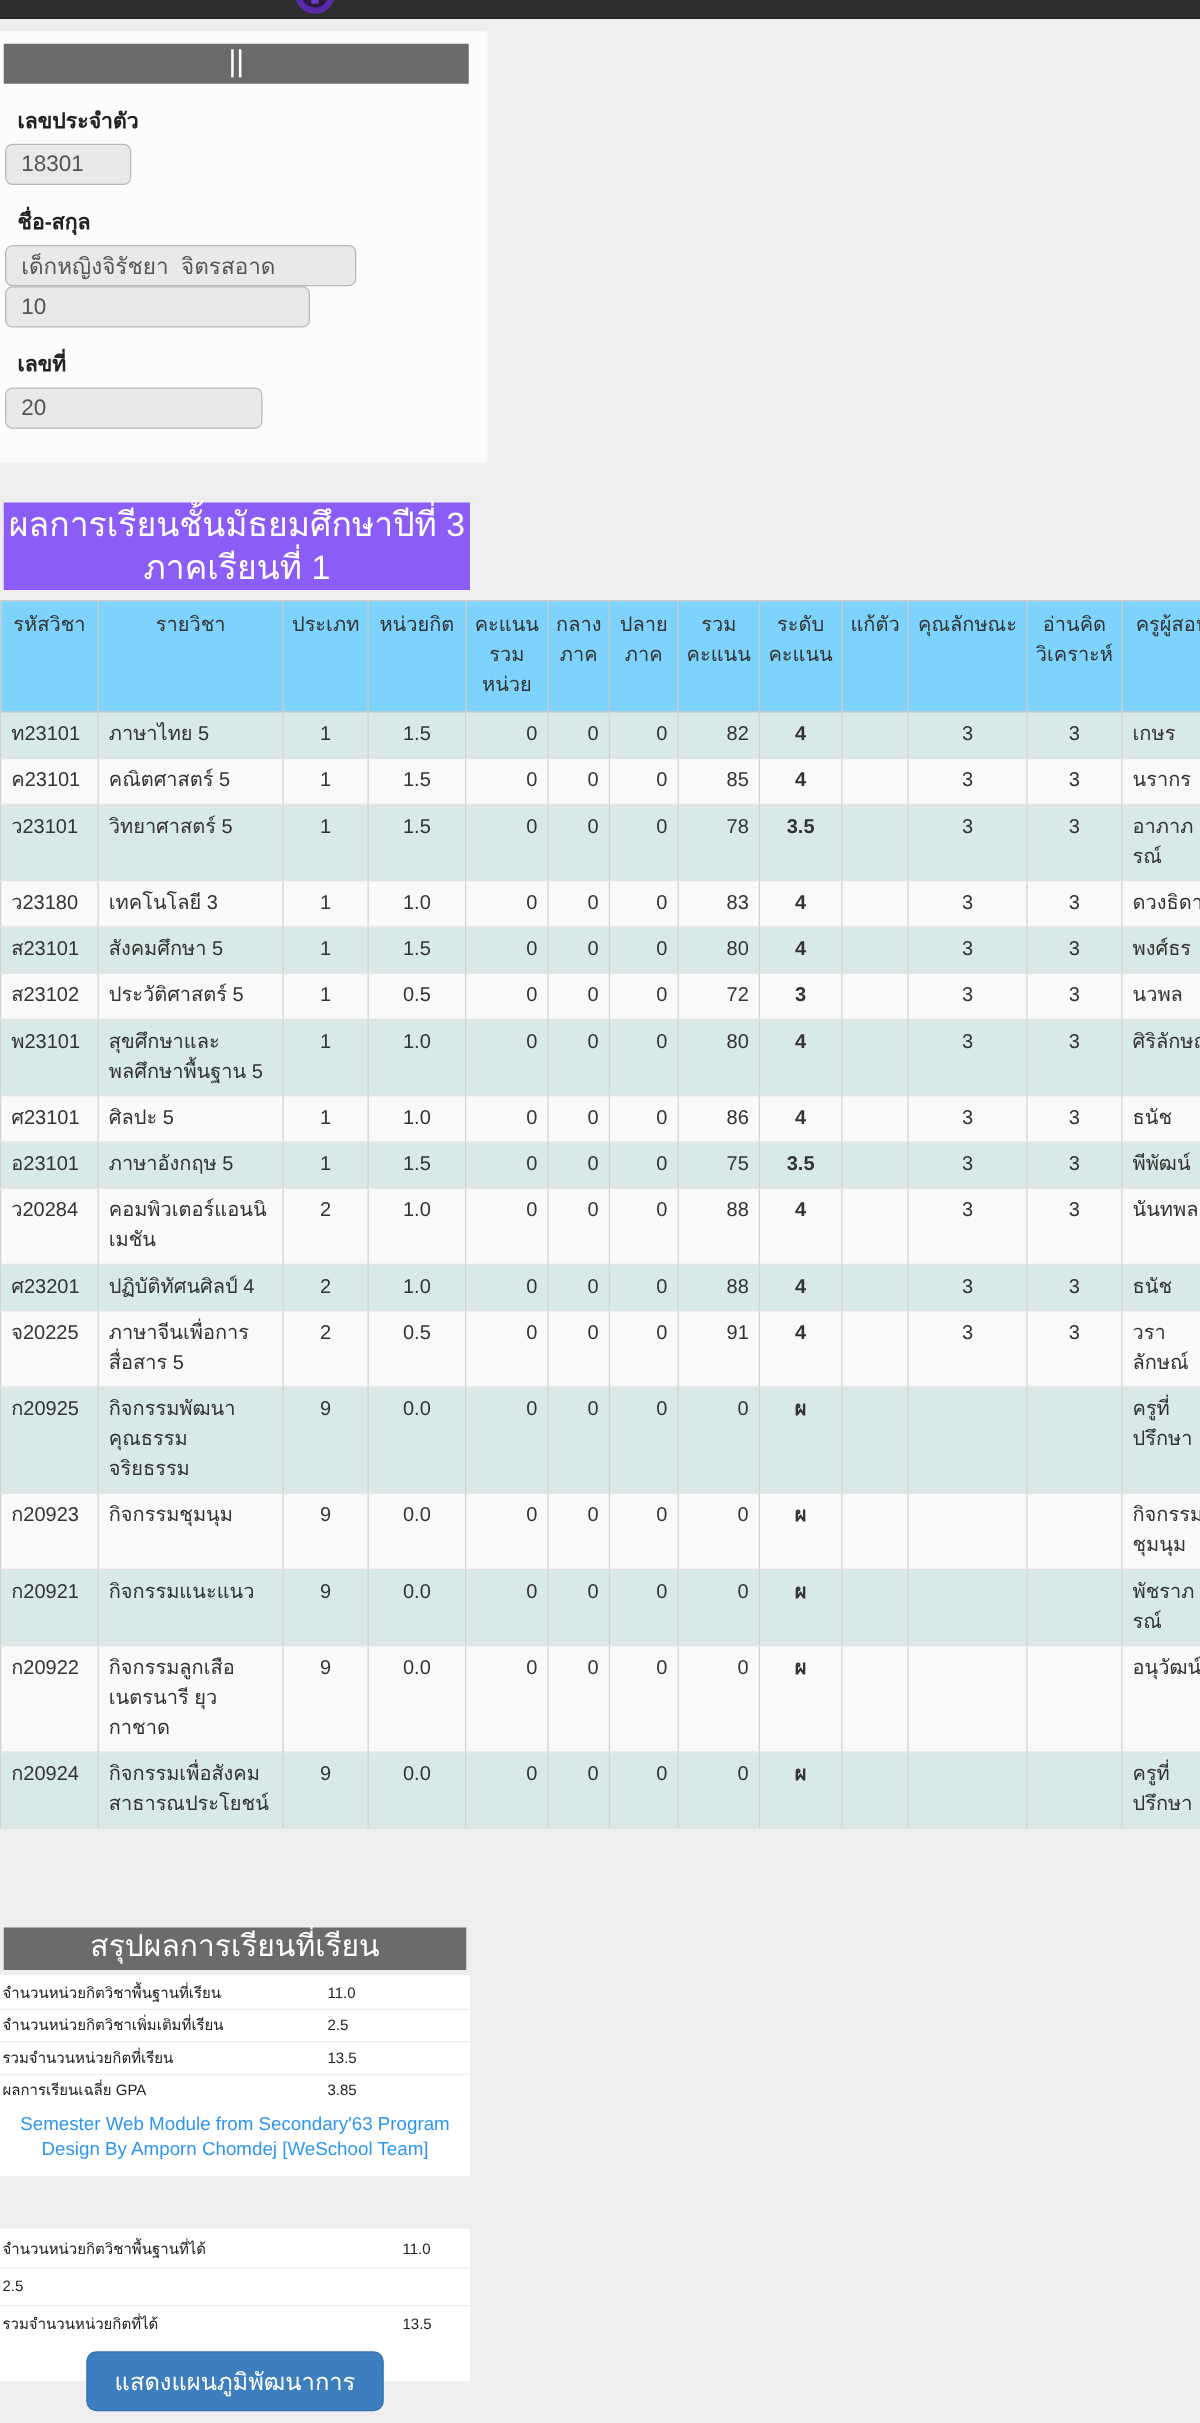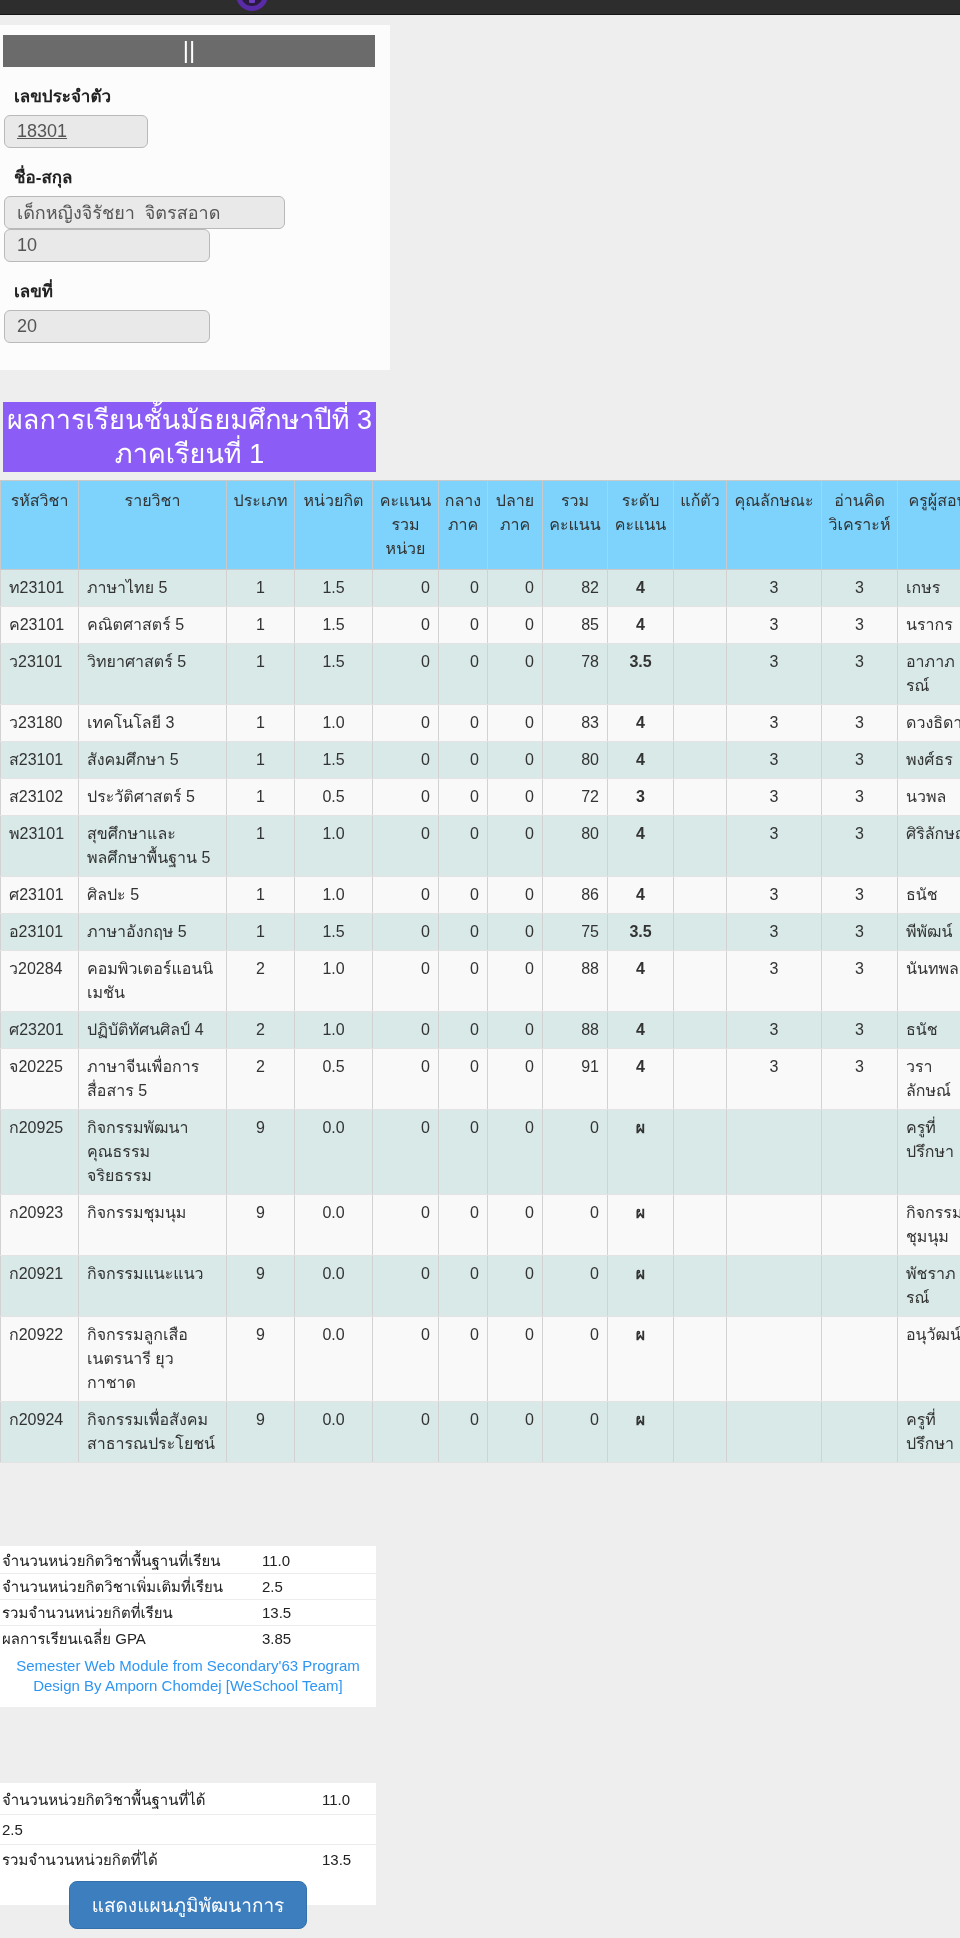--- a/index.html
+++ b/index.html
@@ -14,21 +14,21 @@
   .logo-inner { position:absolute; left:8px; top:12px; width:6px; height:7px; background:#6d3fc0; border-radius:1px; }
 
   
   .card { position:absolute; top:25px; left:0; width:390px; height:345px; background:#fcfcfc; }
   .card-band { margin:10px 15px 0 3px; height:32px; background:#6b6b6b; color:#fff;
                font-size:24px; line-height:30px; text-align:center; }
   .field-label { font-size:17px; font-weight:bold; color:#222; margin:15px 0 6px 14px; }
   .field-input { display:block; margin-left:4px; background:#e9e9e9; border:1px solid #b9b9b9;
                  border-radius:6px; font-size:18px; color:#555; padding:4px 12px; height:33px;
                  font-family:inherit; }
-  .w1 { width:144px;text-decoration:underline; } .w2 { width:281px; } .w3 { width:206px; } .w4 { width:206px; }
+  .w1 { width:101px; } .w2 { width:281px; } .w3 { width:244px; } .w4 { width:206px; }
 
   
   .section-band { position:absolute; top:402px; left:3px; width:373px; height:70px; background:#8b5cf6;
                   color:#fff; font-size:27px; line-height:34px; text-align:center; padding:1px 2px; }
 
   table.grades { position:absolute; top:480px; left:0; width:978px; border-collapse:collapse; table-layout:fixed; }
   table.grades th { background:#7dd3fc; font-weight:normal; color:#333; text-align:center; vertical-align:top;
                     font-size:16px; line-height:24px; padding:8px 2px;
                     border:1px solid #c9c9c9; }
   table.grades td { color:#333; vertical-align:top; font-size:16px; line-height:24px; padding:6px 8px;
@@ -39,21 +39,21 @@
   td.al-left { text-align:left; } td.al-center { text-align:center; } td.al-right { text-align:right; }
   td.bold { font-weight:bold; }
 
   
   .sum-section { position:absolute; left:0; width:376px; }
   #summary-taken { top:1542px; }
   #summary-earned { top:1779px; }
   .sum-band { margin-left:3px; width:370px; height:34px; background:#6b6b6b; color:#fff;
               font-size:24px; line-height:32px; text-align:center; }
   .sum-body { background:#fff; margin-top:4px; padding:2px 0; }
-  .sum-row { display:flex; padding:1px 2px; font-size:15px; line-height:23px; color:#222; }
+  .sum-row { display:flex; padding:1px 2px; font-size:12px; line-height:23px; color:#222; }
   .sum-row + .sum-row { border-top:1px solid #ececec; }
   .s1 .sum-label { width:260px; } .s1 .sum-value { flex:1; }
   .s2 .sum-label { width:320px; } .s2 .sum-value { flex:1; }
   .s2 .sum-row { line-height:27px; }
   .s2 .sum-body { height:122px; }
   .credit-link { color:#2e96f2; text-align:center; font-size:15px; line-height:20px; padding:5px 12px 9px; }
 
   .dev-chart-button { display:block; margin:7px auto 0; background:#3d7ebf; border:1px solid #3471aa;
                       border-radius:8px; color:#fff; font-size:19px; padding:8px 22px; font-family:inherit; }
 </style>
@@ -371,20 +371,21 @@
           <td class="al-center bold">ผ</td>
           <td class="al-center"></td>
           <td class="al-center"></td>
           <td class="al-center"></td>
           <td class="al-left">ครูที่ปรึกษา</td>
         </tr>
       </tbody>
   </table>
 
   <div id="summary-taken" class="sum-section s1">
+    <div class="sum-band">สรุปผลการเรียนที่เรียน</div>
     <div class="sum-body">
         <div class="sum-row">
           <span class="sum-label">จำนวนหน่วยกิตวิชาพื้นฐานที่เรียน</span>
           <span class="sum-value">11.0</span>
         </div>
         <div class="sum-row">
           <span class="sum-label">จำนวนหน่วยกิตวิชาเพิ่มเติมที่เรียน</span>
           <span class="sum-value">2.5</span>
         </div>
         <div class="sum-row">

